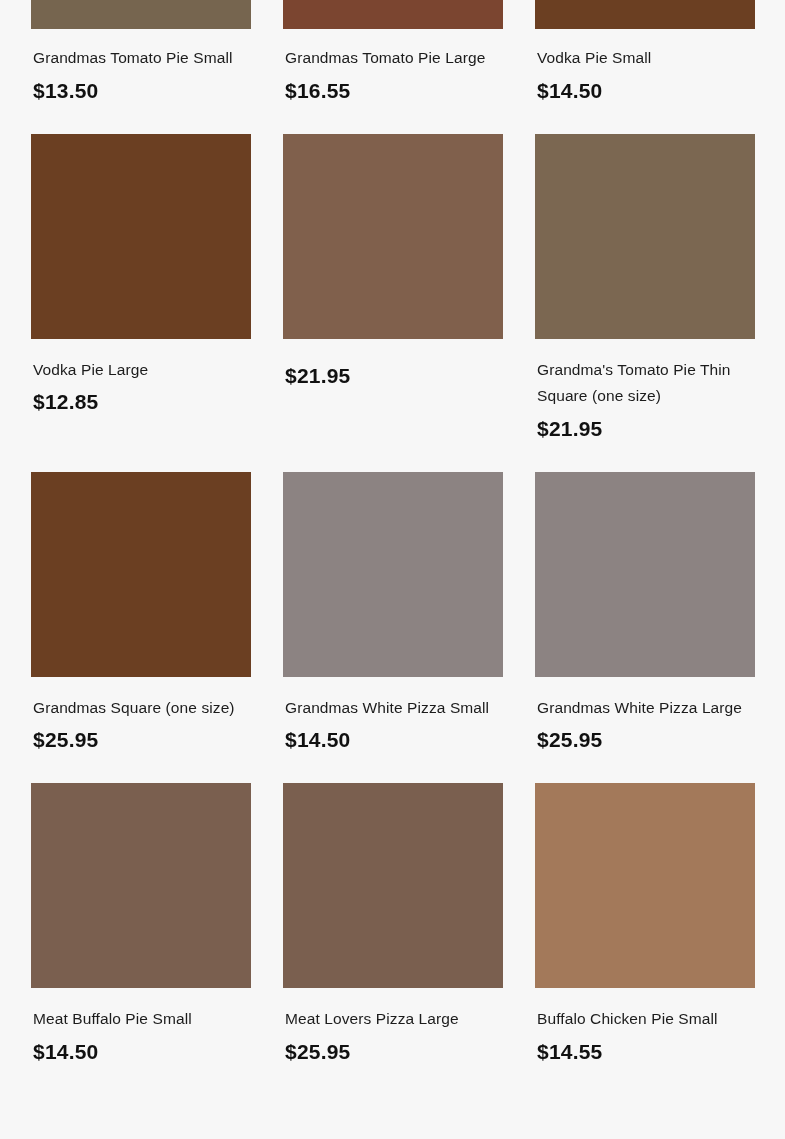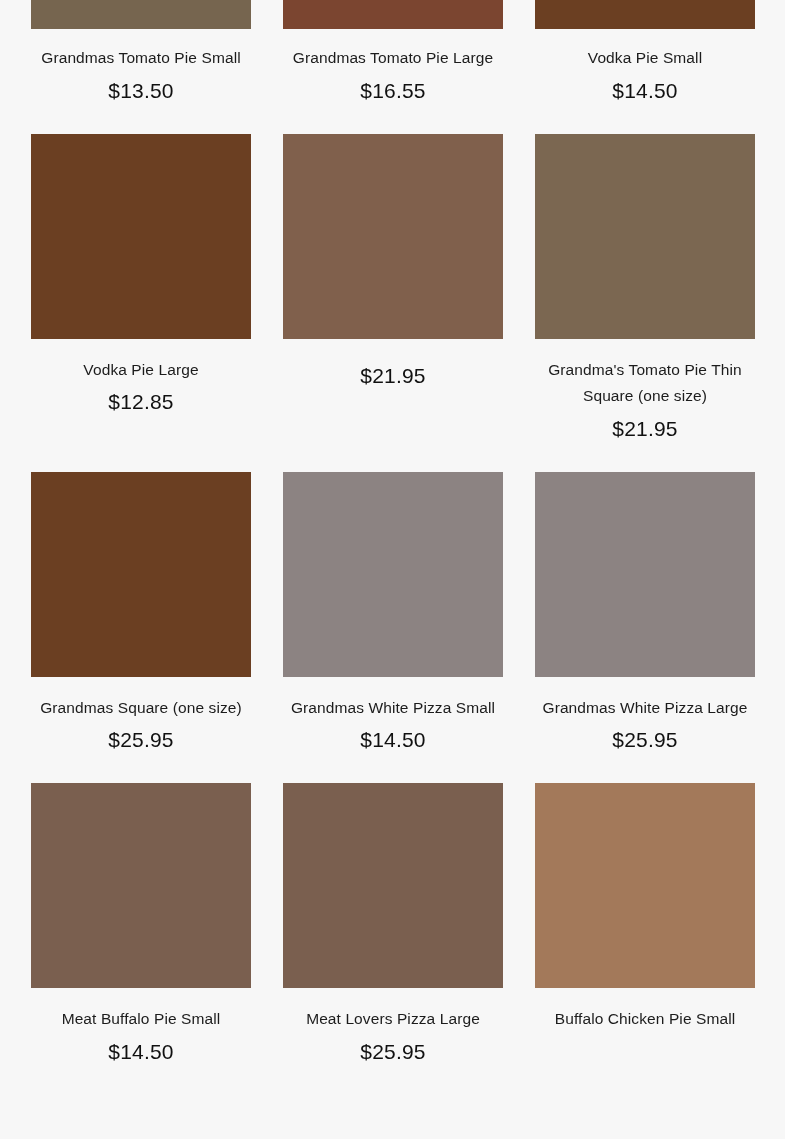--- a/index.html
+++ b/index.html
@@ -46,37 +46,37 @@
     width: 220px;
     height: 205px;
     display: block;
     background-color: #7a6654;
     flex: none;
   }
 
   .product-info {
     width: 100%;
     padding: 18px 2px 0 2px;
-    text-align: center;
+    text-align: left;
   }
 
   .product-title {
     font-size: 15.5px;
     line-height: 26.5px;
     font-weight: 400;
     letter-spacing: 0.1px;
     color: #1c1c1c;
     word-wrap: break-word;
   }
 
   .product-price {
     margin-top: 4px;
     font-size: 21px;
     line-height: 30px;
-    font-weight: 400;
+    font-weight: 700;
     letter-spacing: 0.2px;
     color: #111111;
   }
 
   
   .row-first .product-info { padding-top: 16px; }
   .product-card { margin-bottom: 28px; }
 </style>
 </head>
 <body>
@@ -155,15 +155,16 @@
       <div class="product-thumb" style="background-color: rgb(122, 95, 79);"></div>
       <div class="product-info">
         <div class="product-title">Meat Lovers Pizza Large</div>
         <div class="product-price">$25.95</div>
       </div>
     </article>
     <article class="product-card">
       <div class="product-thumb" style="background-color: rgb(163, 121, 90);"></div>
       <div class="product-info">
         <div class="product-title">Buffalo Chicken Pie Small</div>
+        <div class="product-price">$14.55</div>
       </div>
     </article>
   </main>
 
 </body></html>

